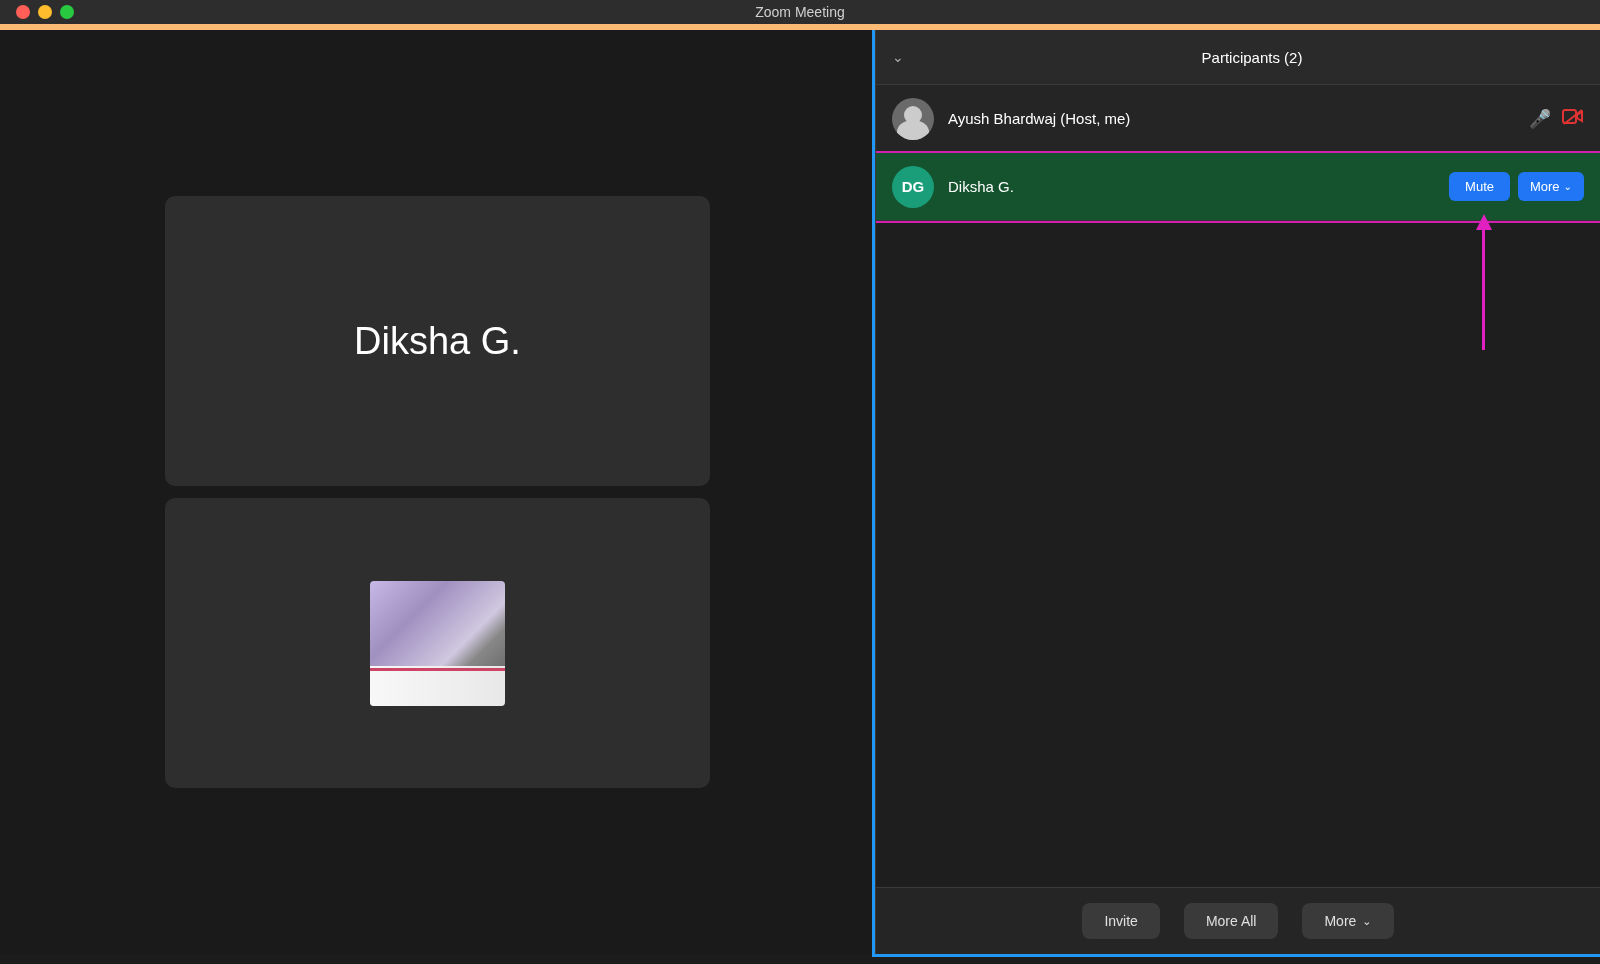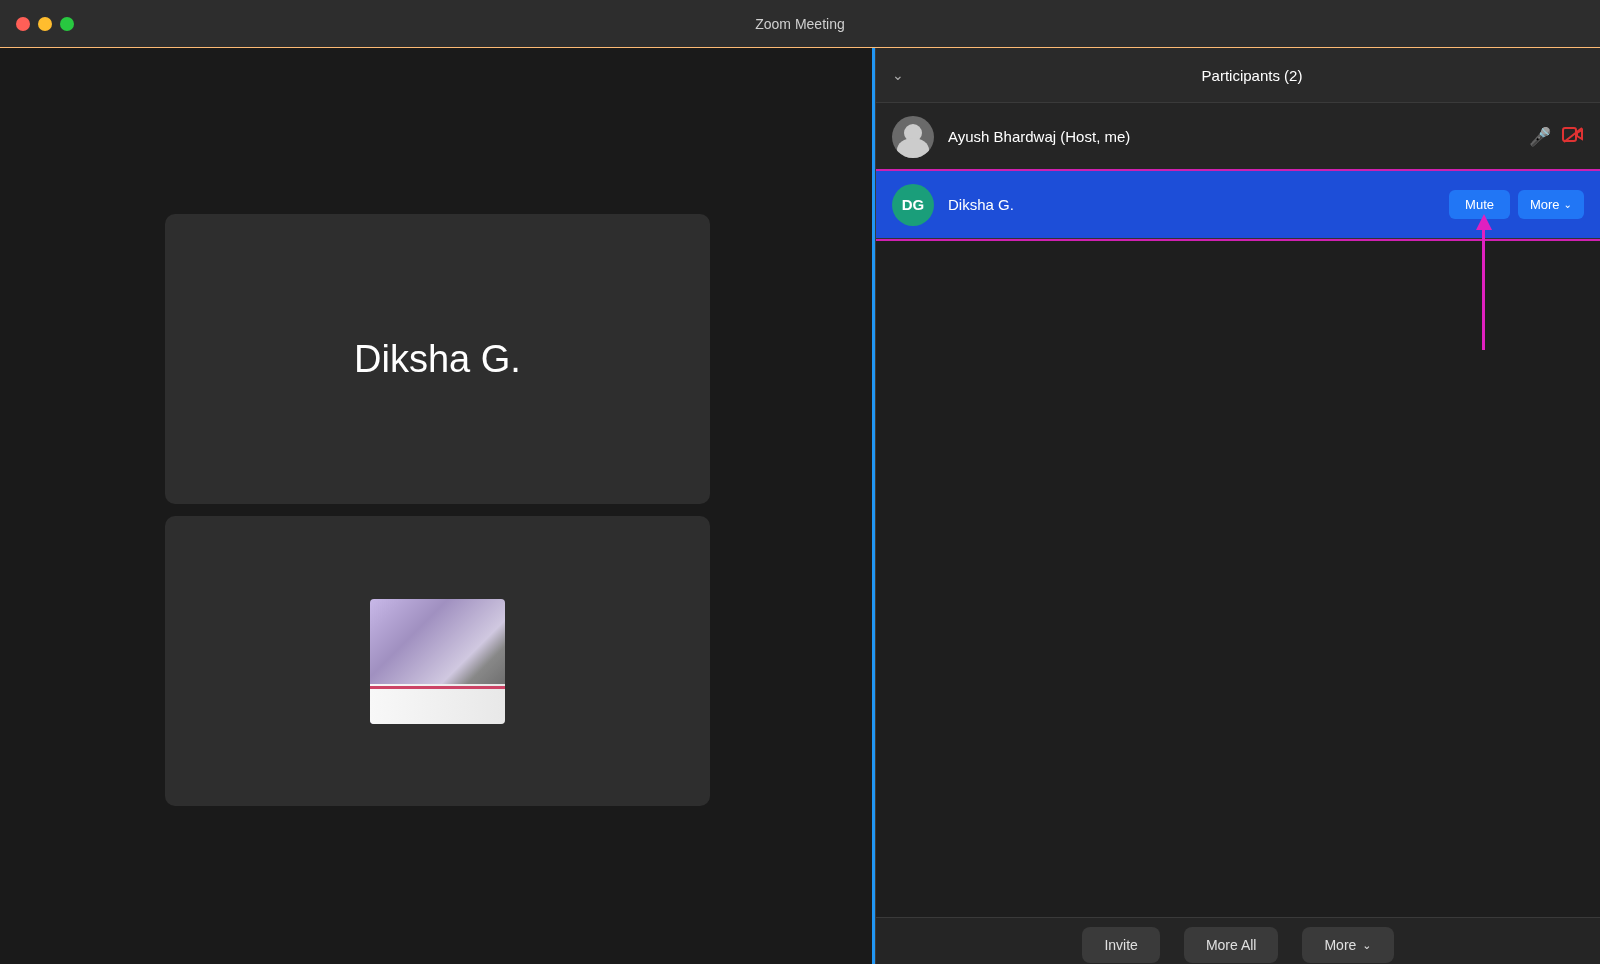--- a/index.html
+++ b/index.html
@@ -8,27 +8,27 @@
       height: 964px;
       background: #1c1c1c;
       font-family: -apple-system, BlinkMacSystemFont, 'Helvetica Neue', Arial, sans-serif;
       overflow: hidden;
       position: relative;
     }
 
     
     .title-bar {
       width: 100%;
-      height: 48px;
+      height: 30px;
       background: #2d2d2d;
       display: flex;
       align-items: center;
       justify-content: center;
       position: relative;
-      border-bottom: 1px solid #fdba74;
+      border-bottom: 6px solid #fdba74;
     }
     .title-bar-buttons {
       position: absolute;
       left: 16px;
       display: flex;
       gap: 8px;
       align-items: center;
     }
     .traffic-light {
       width: 14px;
@@ -159,21 +159,21 @@
       align-items: center;
       padding: 0 16px;
       gap: 14px;
       border-bottom: 1px solid #333;
       position: relative;
     }
     .participant-item.host {
       background: #252525;
     }
     .participant-item.selected {
-      background: #1d4ed8;
+      background: #14532d;
       outline: 2.5px solid #d020b0;
     }
 
     .avatar {
       width: 42px;
       height: 42px;
       border-radius: 50%;
       display: flex;
       align-items: center;
       justify-content: center;
@@ -237,21 +237,21 @@
       display: flex;
       align-items: center;
       gap: 4px;
     }
     .btn-more .chevron {
       font-size: 10px;
     }
 
     
     .panel-footer {
-      height: 55px;
+      height: 67px;
       background: #252525;
       border-top: 1px solid #3a3a3a;
       display: flex;
       align-items: center;
       justify-content: center;
       gap: 24px;
     }
 
     .footer-btn {
       background: #3a3a3a;

